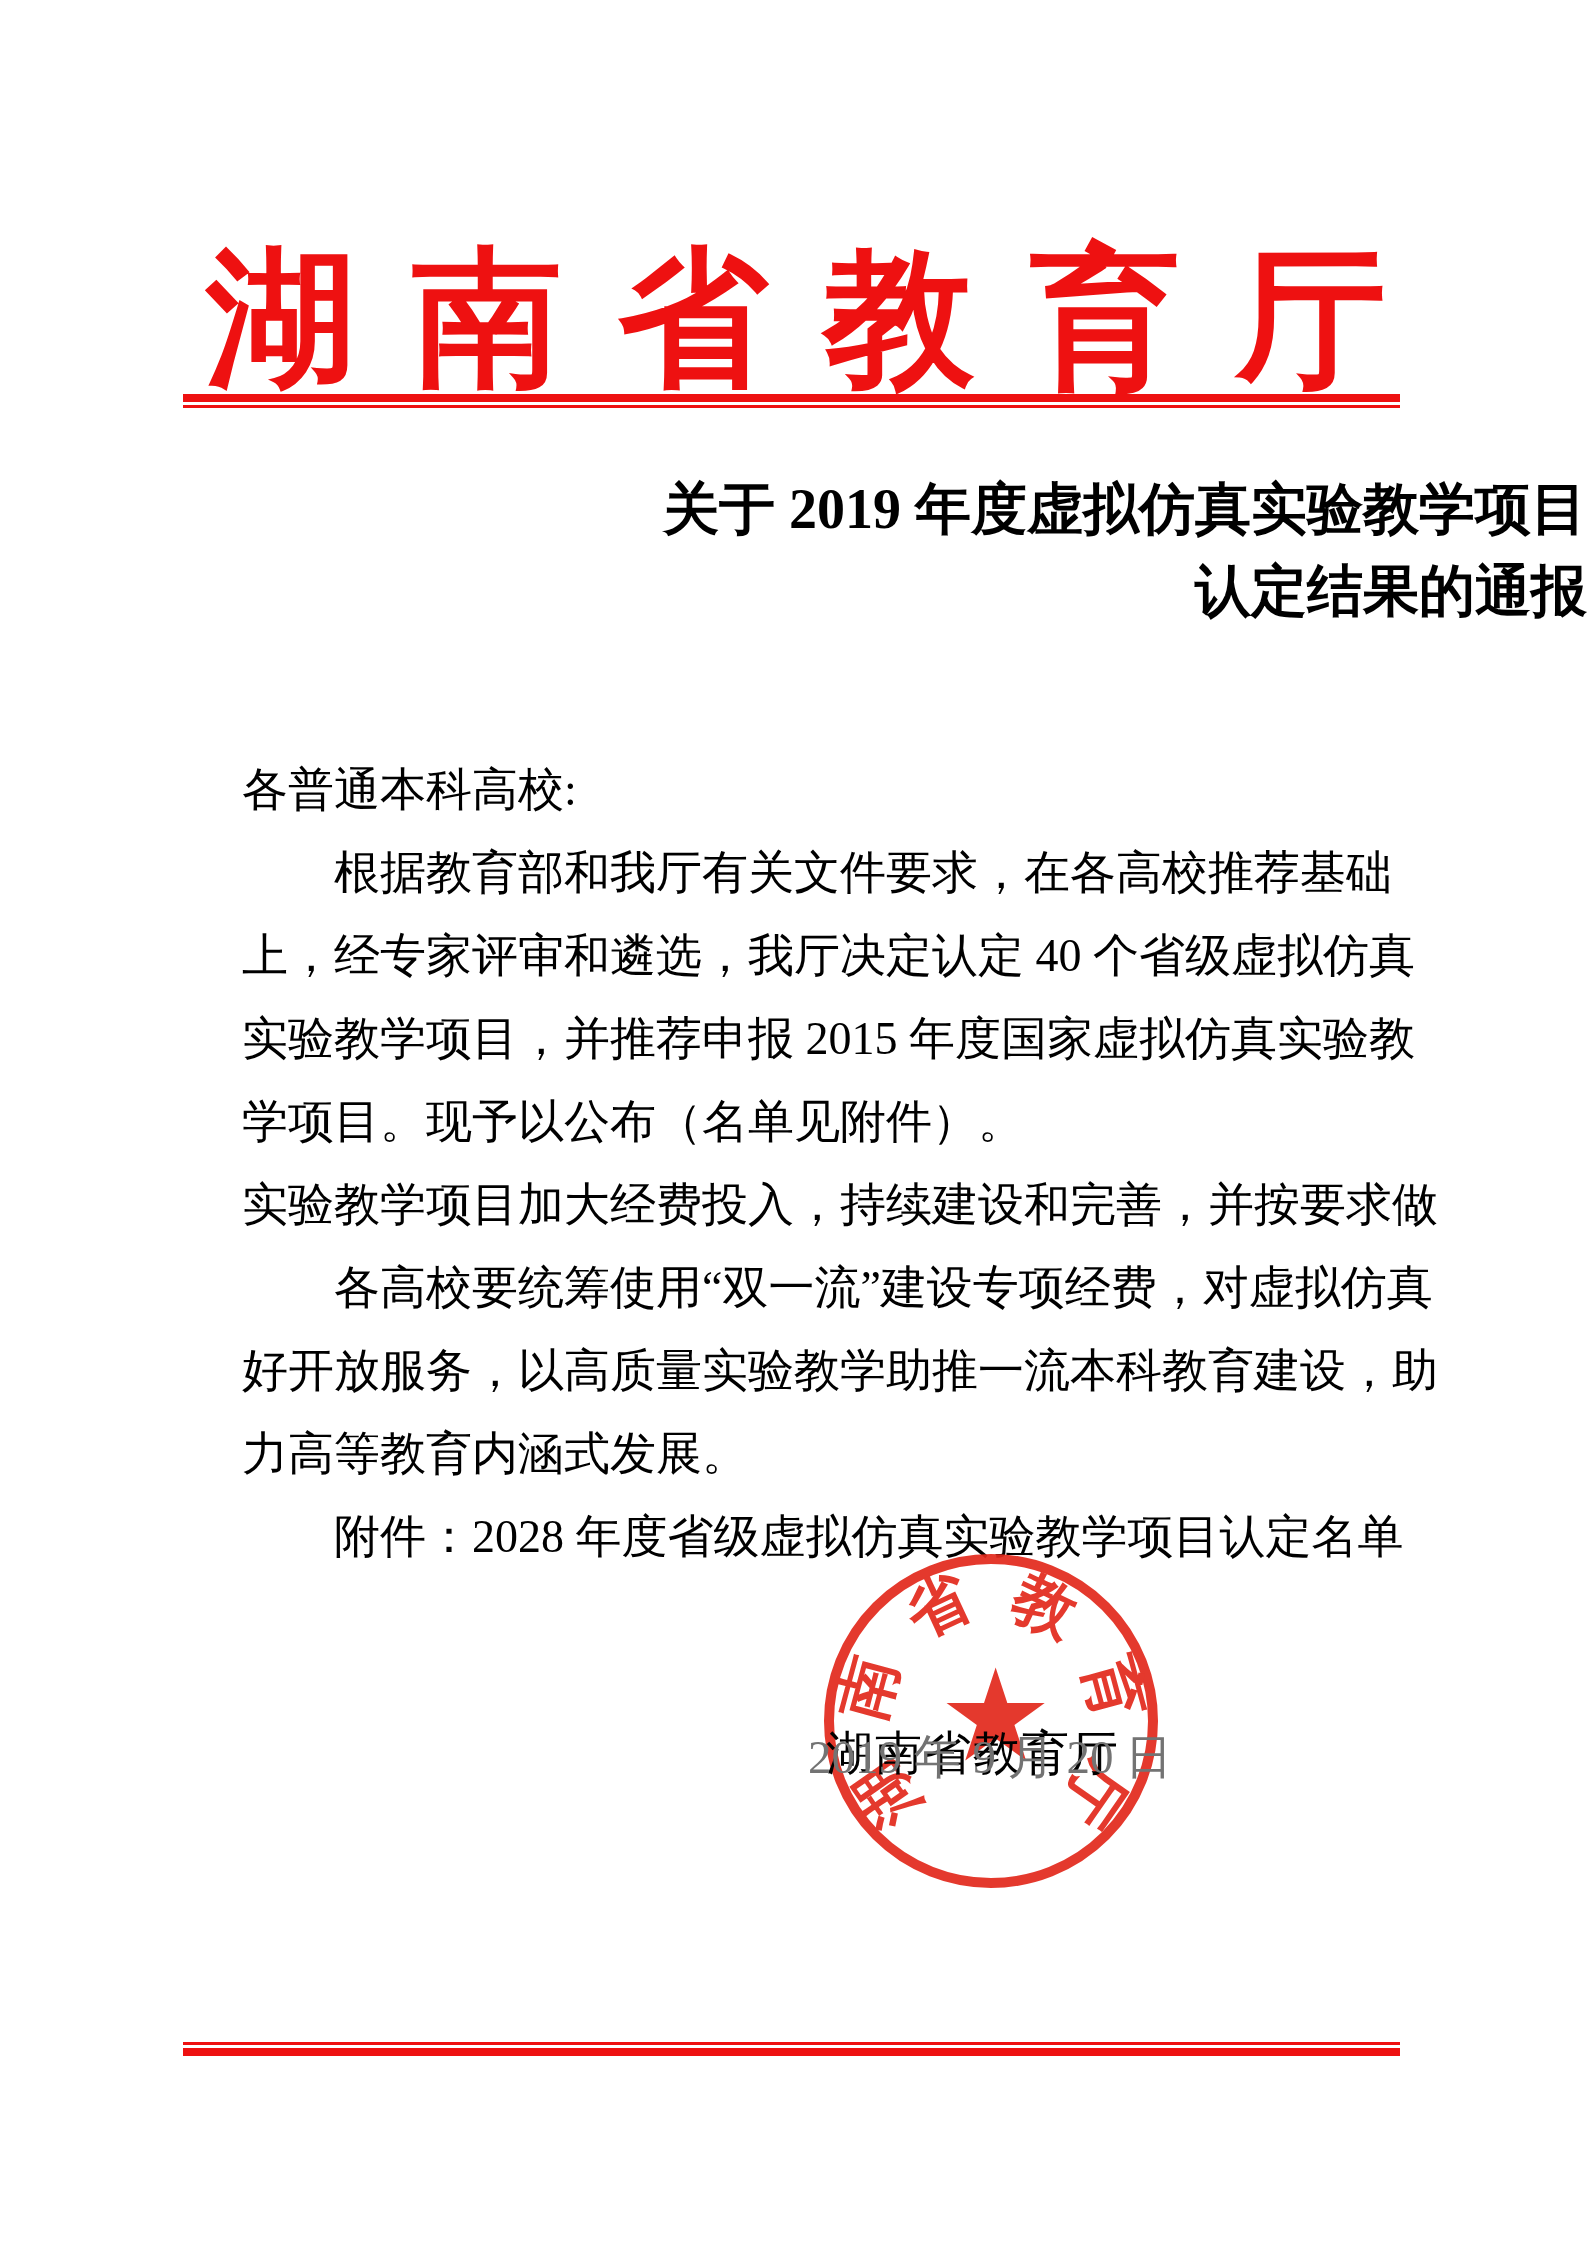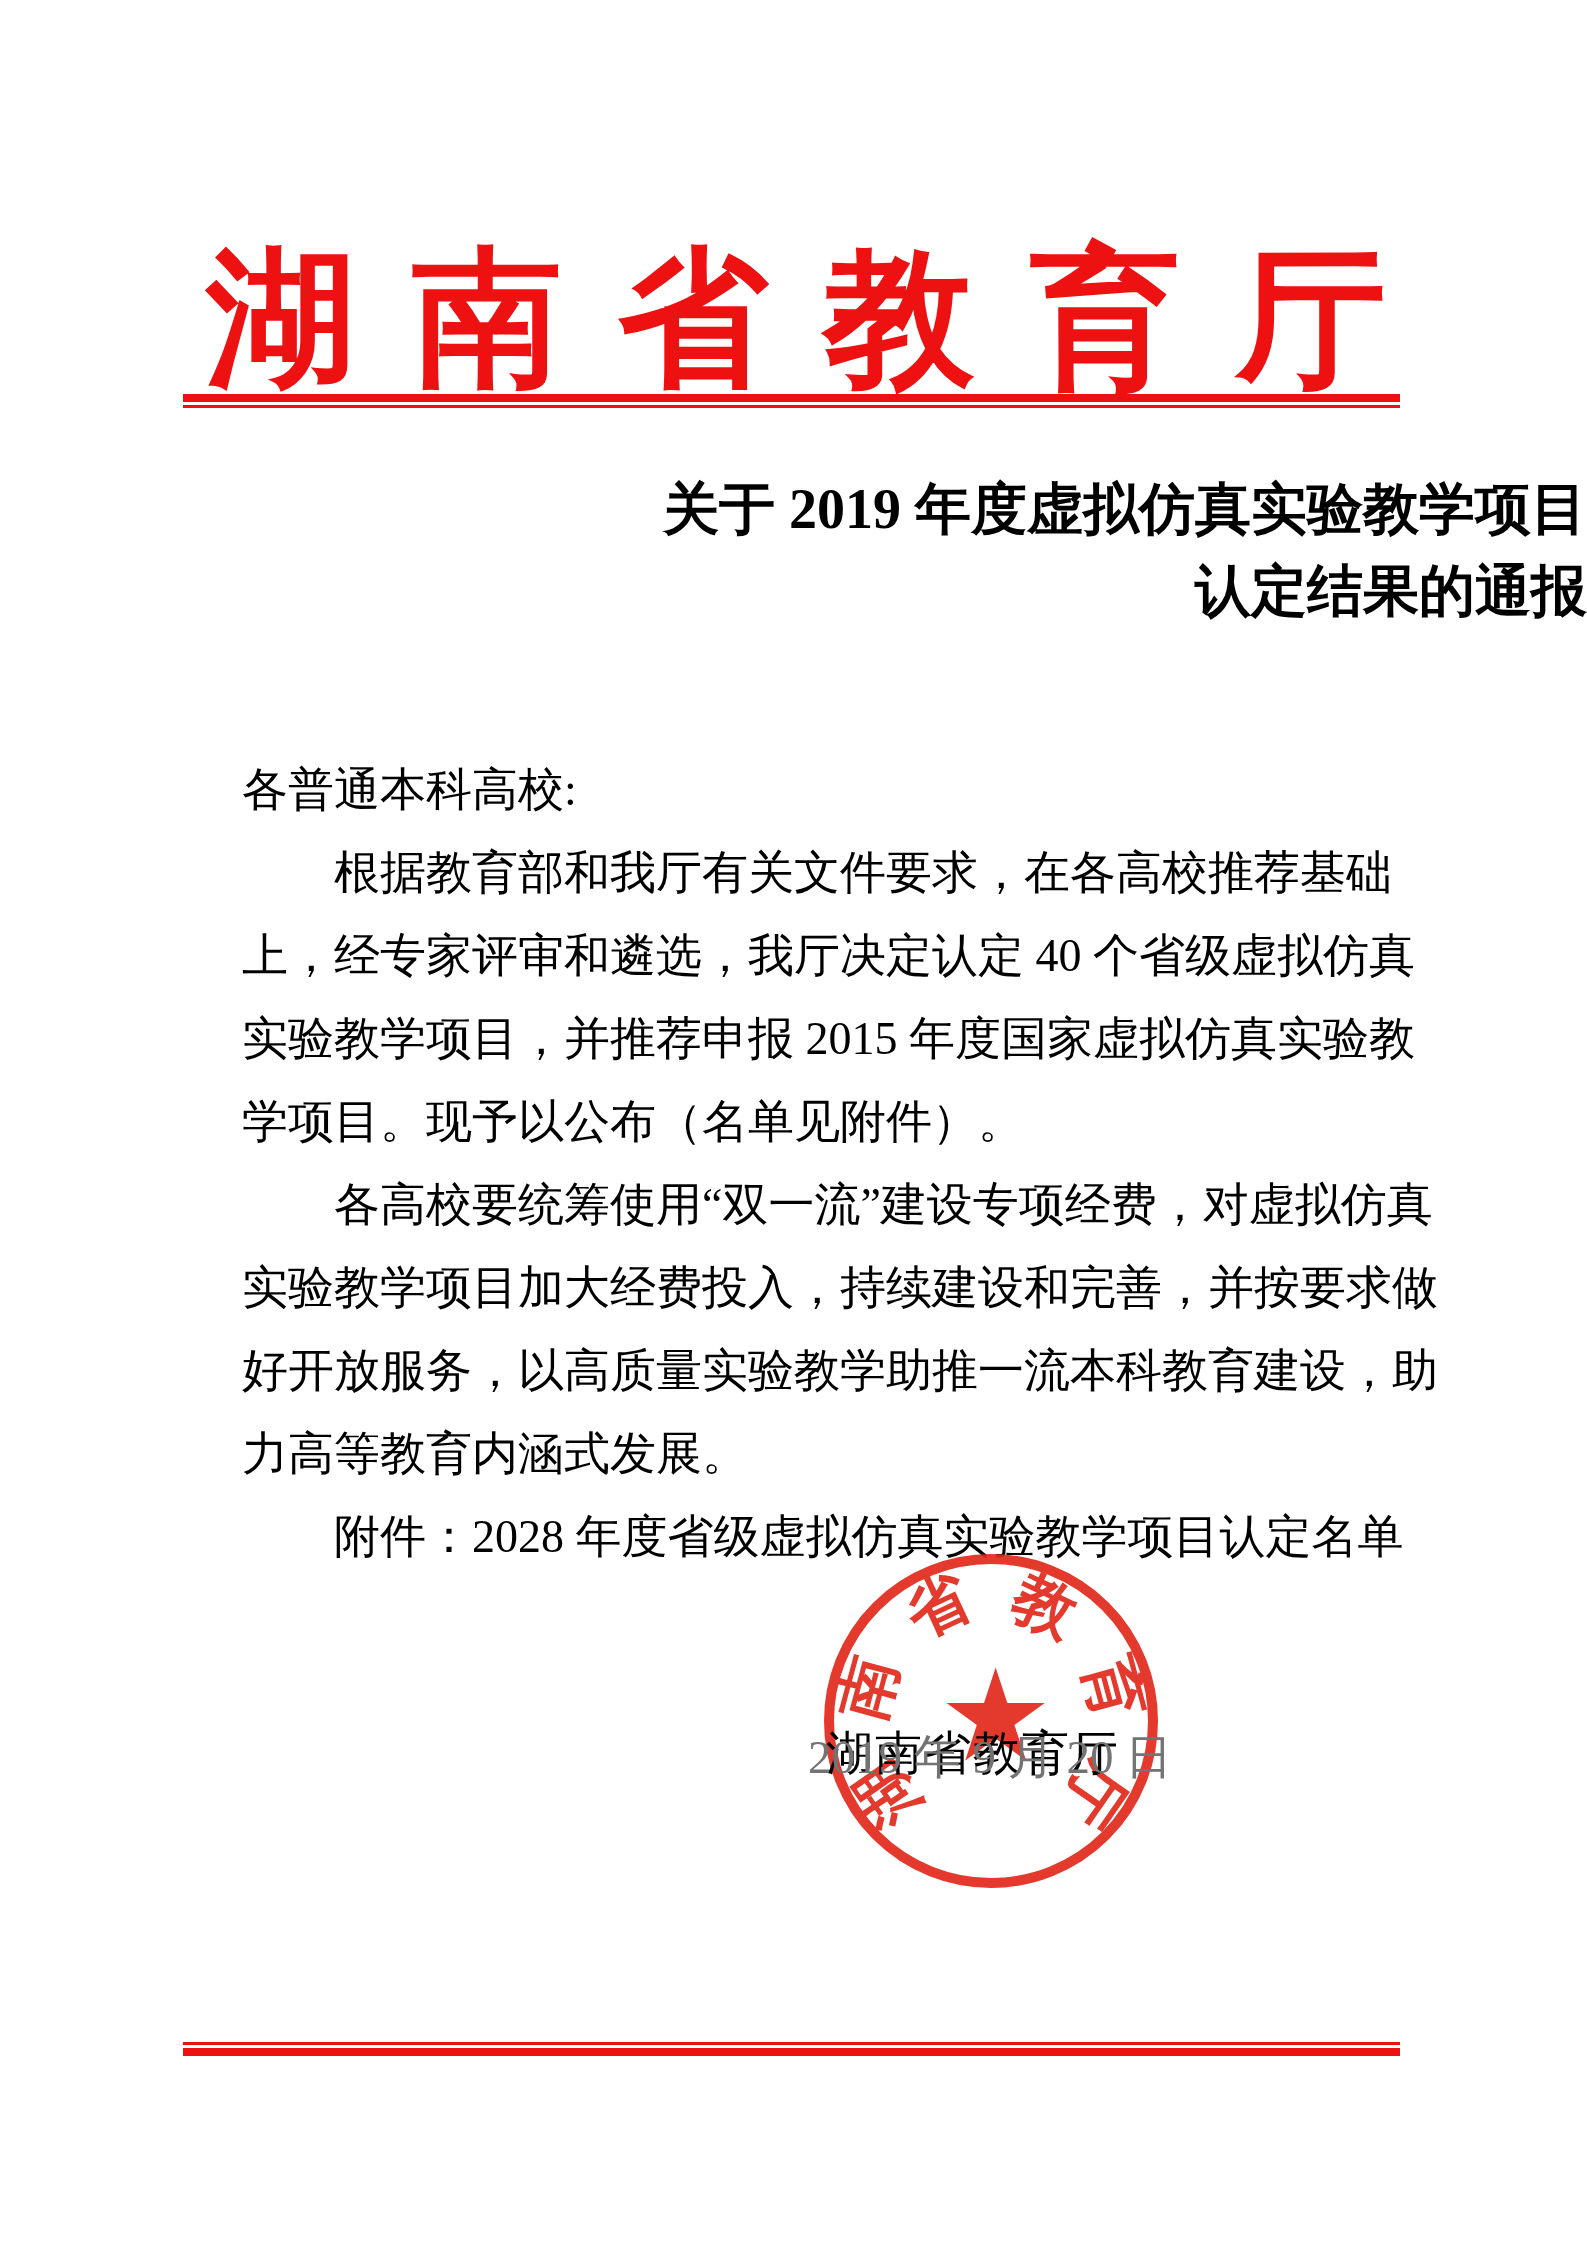--- a/index.html
+++ b/index.html
@@ -147,22 +147,22 @@
     <div>关于 2019 年度虚拟仿真实验教学项目</div>
     <div>认定结果的通报</div>
   </div>
 
   <div class="body-text">
     <div class="body-line">各普通本科高校:</div>
     <div class="body-line indent full">根据教育部和我厅有关文件要求，在各高校推荐基础</div>
     <div class="body-line full">上，经专家评审和遴选，我厅决定认定 40 个省级虚拟仿真</div>
     <div class="body-line full">实验教学项目，并推荐申报 2015 年度国家虚拟仿真实验教</div>
     <div class="body-line">学项目。现予以公布（名单见附件）。</div>
+    <div class="body-line full">实验教学项目加大经费投入，持续建设和完善，并按要求做</div>
     <div class="body-line indent full">各高校要统筹使用“双一流”建设专项经费，对虚拟仿真</div>
-    <div class="body-line full">实验教学项目加大经费投入，持续建设和完善，并按要求做</div>
     <div class="body-line full">好开放服务，以高质量实验教学助推一流本科教育建设，助</div>
     <div class="body-line">力高等教育内涵式发展。</div>
     <div class="body-line indent">附件：2028 年度省级虚拟仿真实验教学项目认定名单</div>
   </div>
 
   <div class="seal">
     <div>
       <span class="seal-char">湖</span>
       <span class="seal-char">南</span>
       <span class="seal-char">省</span>

